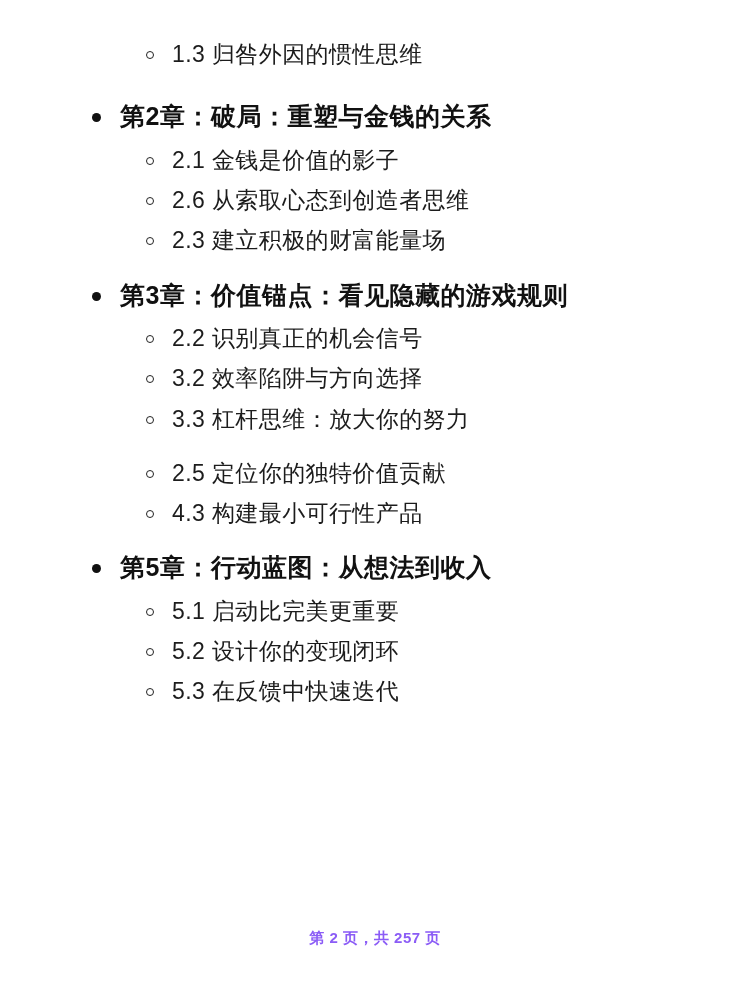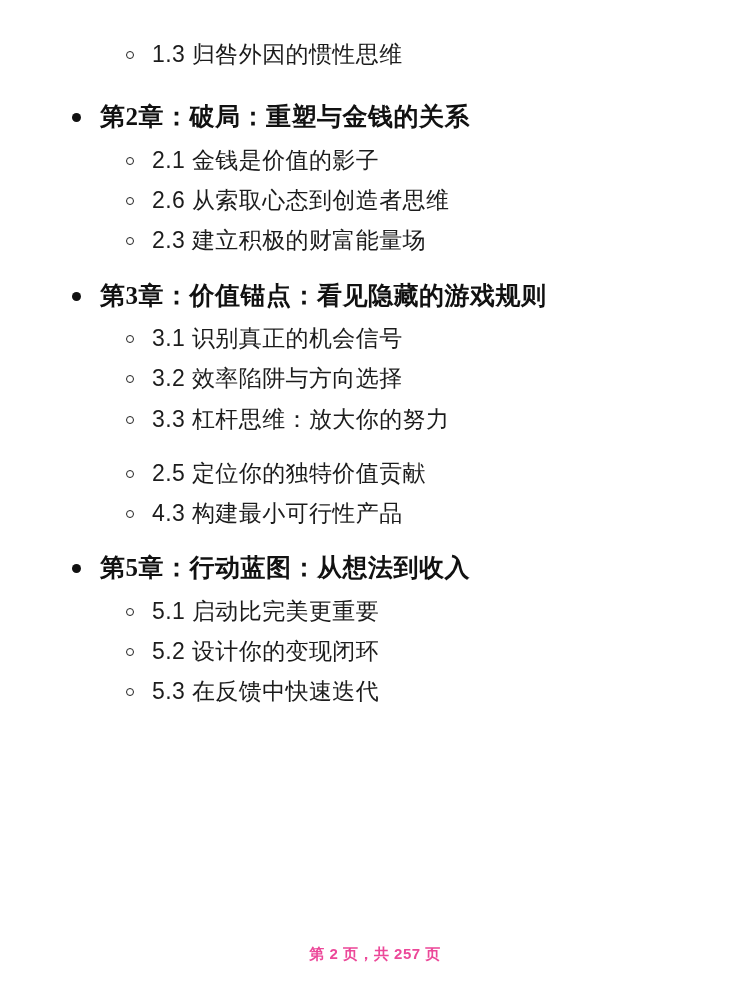--- a/index.html
+++ b/index.html
@@ -12,38 +12,37 @@
     background: #ffffff;
     font-family: "Liberation Sans", "DejaVu Sans", sans-serif;
     color: #1a1a1a;
     overflow: hidden;
   }
   .page {
     position: relative;
     width: 750px;
     height: 1000px;
     box-sizing: border-box;
-    padding: 38px 60px 0 60px;
+    padding: 38px 60px 0 80px;
   }
   .toc {
     list-style: none;
     margin: 0;
     padding: 0;
   }
   
   .chapter {
     position: relative;
     margin: 0 0 10px 0;
     padding-left: 40px;
     font-size: 25px;
     font-weight: 700;
     line-height: 1.35;
     letter-spacing: 0.5px;
     color: #111111;
-    font-family: Liberation Serif, serif;
   }
   .chapter::before {
     content: "";
     position: absolute;
     left: 12px;
     top: 13px;
     width: 9px;
     height: 9px;
     border-radius: 50%;
     background: #111111;
@@ -81,25 +80,25 @@
     padding: 0;
   }
   .chapter-group.first-partial .sub-list {
     margin-bottom: 30px;
   }
   
   .footer {
     position: absolute;
     left: 0;
     right: 0;
-    bottom: 36px;
+    bottom: 52px;
     text-align: center;
     font-size: 15px;
     font-weight: 700;
-    color: #ec4899;
+    color: #8b5cf6;
     letter-spacing: 0.5px;
   }
 </style>
 </head>
 <body>
 
 <div class="page">
 
   <div class="toc">
 
@@ -114,21 +113,21 @@
       <ul class="sub-list">
         <li class="section">2.1 金钱是价值的影子</li>
         <li class="section">2.6 从索取心态到创造者思维</li>
         <li class="section">2.3 建立积极的财富能量场</li>
       </ul>
     </div>
 
     <div class="chapter-group">
       <div class="chapter">第3章：价值锚点：看见隐藏的游戏规则</div>
       <ul class="sub-list">
-        <li class="section">3.1 识别真正的机会信号</li>
+        <li class="section">2.2 识别真正的机会信号</li>
         <li class="section">3.2 效率陷阱与方向选择</li>
         <li class="section">3.3 杠杆思维：放大你的努力</li>
       </ul>
     </div>
 
     <div class="chapter-group">
       <ul class="sub-list">
         <li class="section">2.5 定位你的独特价值贡献</li>
         <li class="section">4.3 构建最小可行性产品</li>
       </ul>

